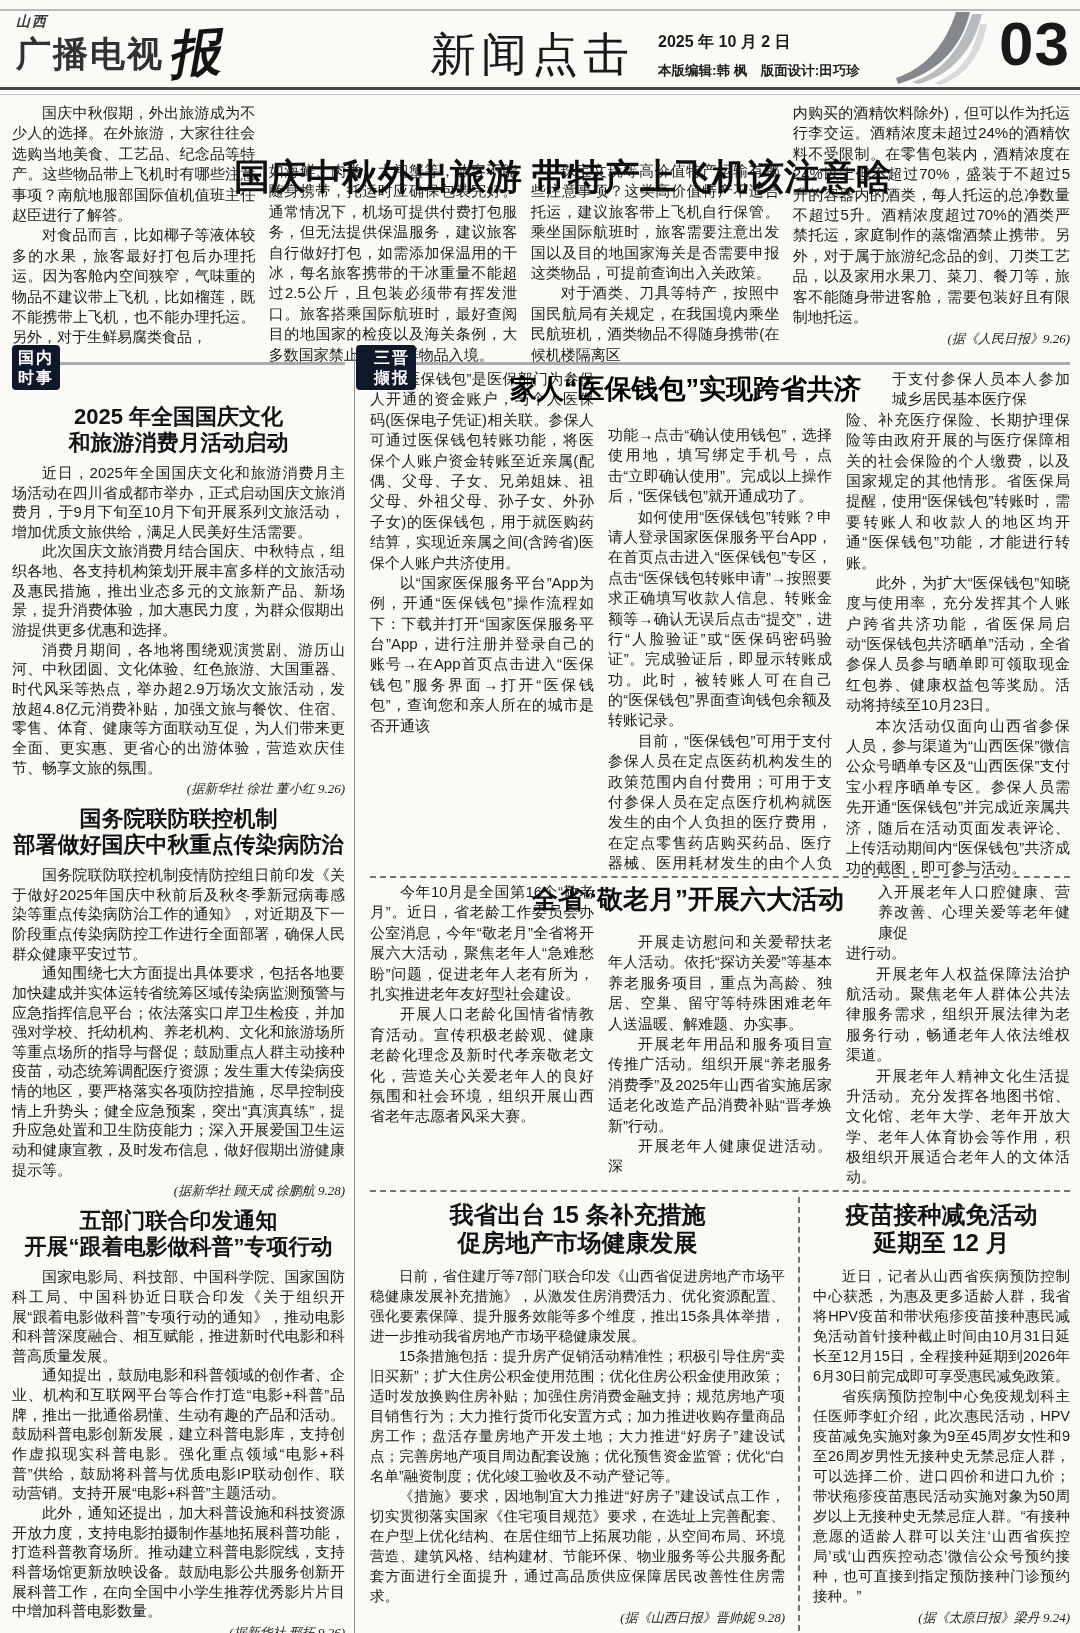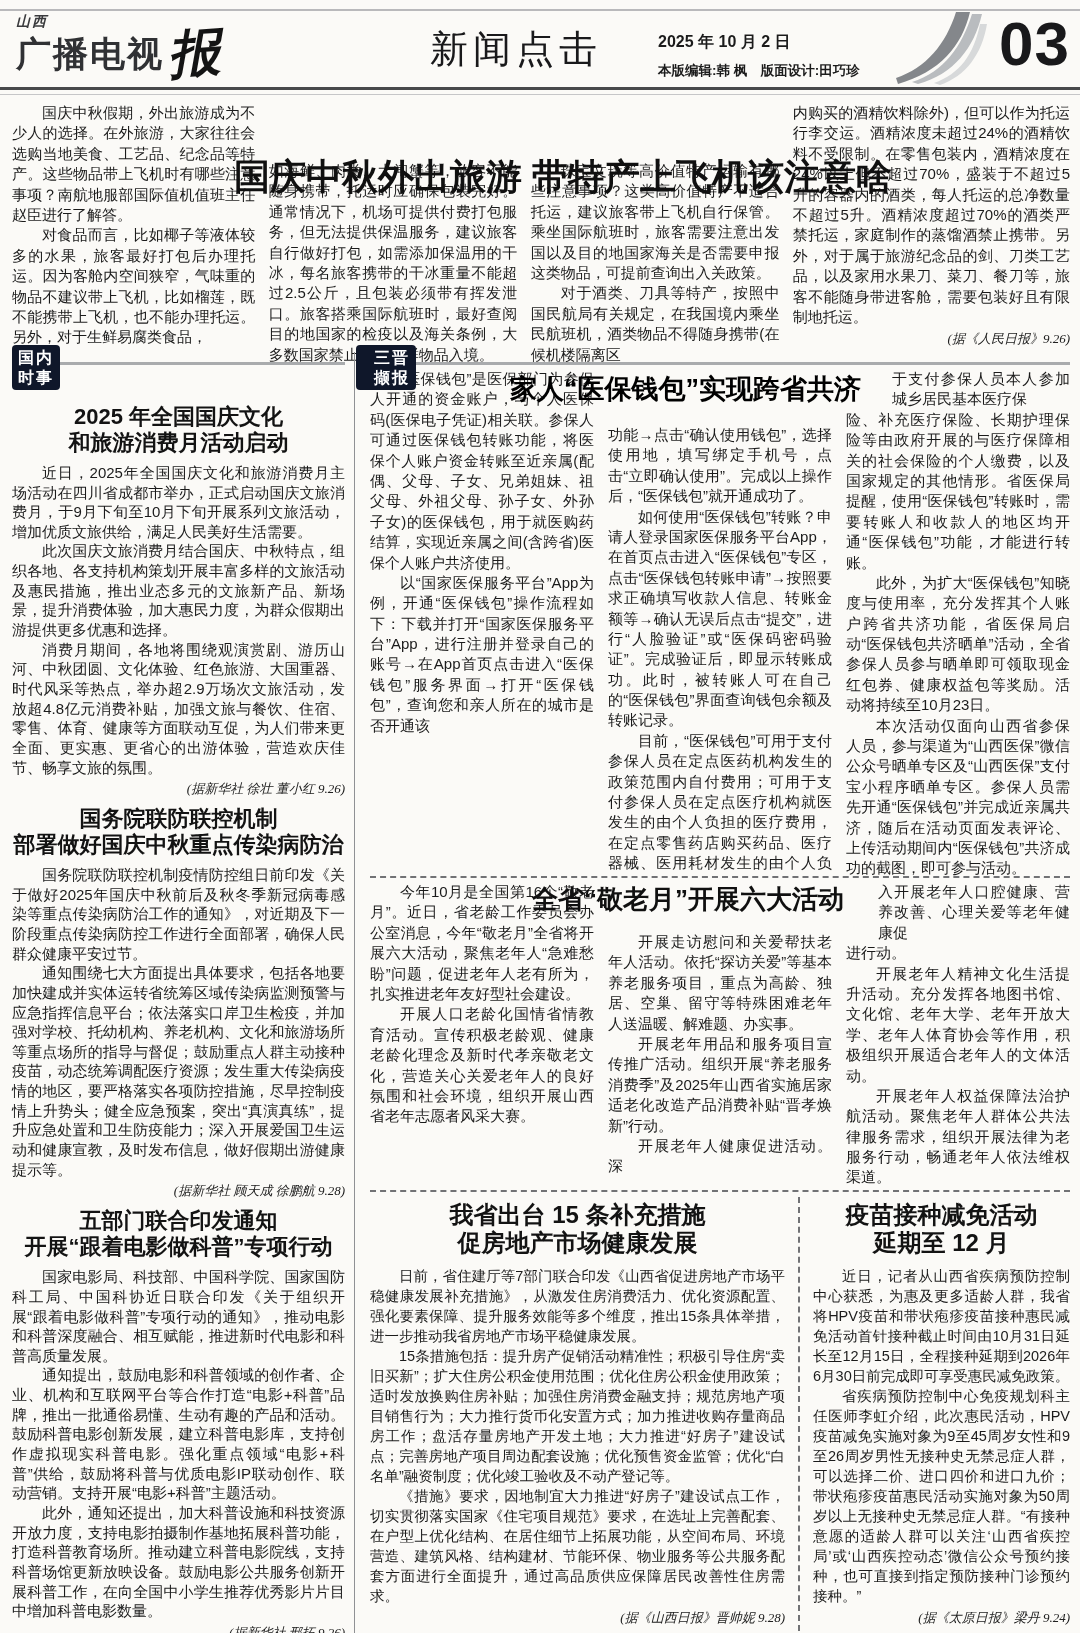--- a/index.html
+++ b/index.html
@@ -10,21 +10,21 @@
   }
   
   .rule-top { position:absolute; top:9px; left:0; right:0; height:2px; background:#b9b9bb; }
   .rule-bot-thick { position:absolute; top:87px; left:0; right:0; height:3px; background:#48494b; }
   .rule-bot-thin { position:absolute; top:94px; left:0; right:0; height:1px; background:#c6c6c8; }
   .logo { position:absolute; left:16px; top:13px; }
   .logo-region { font-size:14px; font-style:italic; font-weight:700; color:#3a3b3d; letter-spacing:2px; }
   .logo-row { display:flex; align-items:flex-end; }
   .logo-main { font-size:35px; font-weight:900; letter-spacing:2px; color:#303134; }
   .logo-suffix { font-family:"Liberation Serif","DejaVu Serif",serif; font-size:52px; line-height:0.9; font-style:italic; font-weight:700; color:#141414; margin-left:4px; transform:rotate(-4deg); }
-  .page-title { position:absolute; left:430px; top:24px; font-size:38px; font-weight:500; letter-spacing:5px; color:#19191b; }
+  .page-title { position:absolute; left:430px; top:24px; font-size:46px; font-weight:500; letter-spacing:5px; color:#19191b; }
   .issue-info { position:absolute; left:658px; top:32px; }
   .issue-date { font-size:16px; font-weight:700; }
   .issue-staff { font-size:13.5px; font-weight:700; margin-top:9px; }
   .swoosh { position:absolute; right:92px; top:10px; }
   .page-number { position:absolute; right:10px; top:8px; font-size:62px; font-weight:700; letter-spacing:1px; color:#19191b; }
   
   .para { margin:0; text-indent:2em; text-align:justify; word-break:break-all; }
   .cont-first .para:first-child { text-indent:0; }
   .attr { text-align:right; font-family:"Liberation Serif","DejaVu Serif",serif; font-style:italic; font-size:13px; color:#202020; margin-top:3px; }
   .article-title { text-align:center; font-weight:900; line-height:1.18; color:#131313; }
@@ -195,22 +195,22 @@
         </div>
       <div class="mcol c2">
           <p class="para">开展走访慰问和关爱帮扶老年人活动。依托“探访关爱”等基本养老服务项目，重点为高龄、独居、空巢、留守等特殊困难老年人送温暖、解难题、办实事。</p>
           <p class="para">开展老年用品和服务项目宣传推广活动。组织开展“养老服务消费季”及2025年山西省实施居家适老化改造产品消费补贴“晋孝焕新”行动。</p>
           <p class="para">开展老年人健康促进活动。深</p>
         </div>
       <div class="mcol c3">
         <div class="col-intro">入开展老年人口腔健康、营养改善、心理关爱等老年健康促</div>
         <div class="cont-first">
             <p class="para">进行动。</p>
+            <p class="para">开展老年人权益保障法治护航活动。聚焦老年人群体公共法律服务需求，组织开展法律为老服务行动，畅通老年人依法维权渠道。</p>
             <p class="para">开展老年人精神文化生活提升活动。充分发挥各地图书馆、文化馆、老年大学、老年开放大学、老年人体育协会等作用，积极组织开展适合老年人的文体活动。</p>
-            <p class="para">开展老年人权益保障法治护航活动。聚焦老年人群体公共法律服务需求，组织开展法律为老服务行动，畅通老年人依法维权渠道。</p>
           </div>
 
       </div>
     </div>
 
     <div class="h-dash2"></div>
 
     <div class="bottom-row">
       <div class="housing">
         <div class="article-title bottom-title">我省出台 15 条补充措施<br>促房地产市场健康发展</div>

